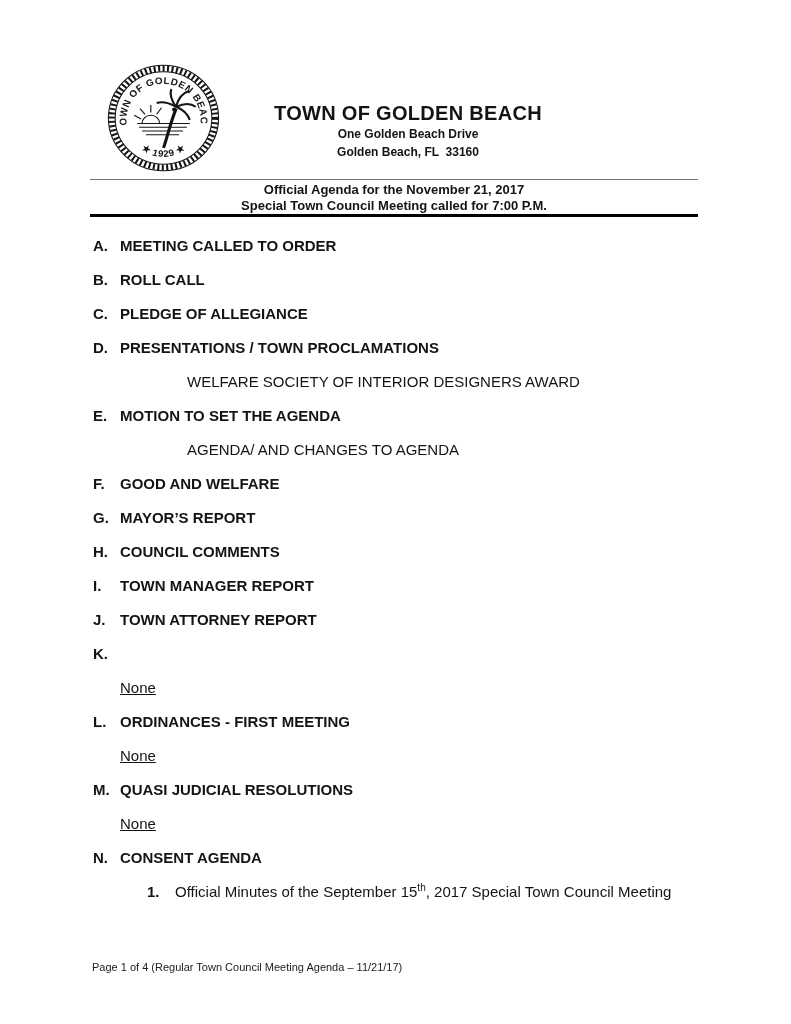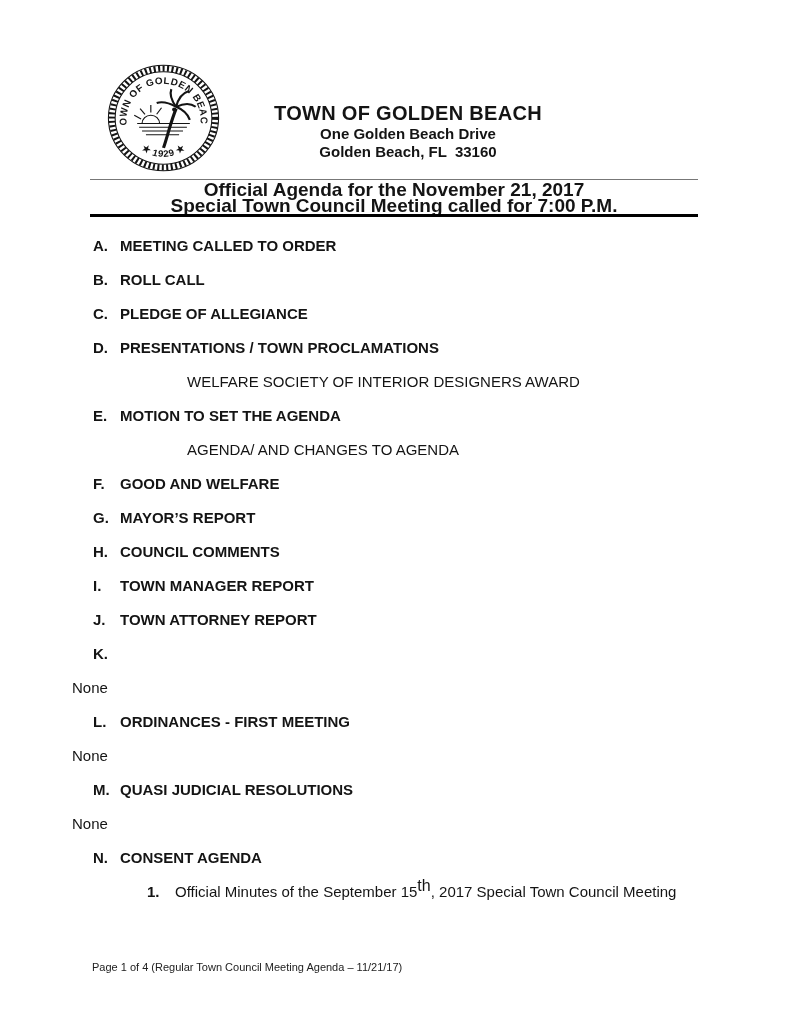--- a/index.html
+++ b/index.html
@@ -6,37 +6,37 @@
   html,body { margin:0; padding:0; background:#e8e8e8; }
   .page {
     position:relative; width:791px; height:1024px; margin:0 auto;
     background:#ffffff; color:#141414; overflow:hidden;
     font-family:"Liberation Sans", sans-serif;
   }
   
   .seal { position:absolute; left:105px; top:62px; width:117px; height:112px; }
   .header-text { position:absolute; left:25px; top:101px; width:766px; text-align:center; }
   .org-name { font-size:20px; font-weight:bold; letter-spacing:0.3px; line-height:24px; }
-  .addr-line { font-size:15px; font-weight:bold; line-height:18px; white-space:pre; }
+  .addr-line { font-size:12px; font-weight:bold; line-height:18px; white-space:pre; }
   .rule-thin  { position:absolute; left:90px; width:608px; top:179px; height:1px; background:#777; }
   .banner { position:absolute; left:90px; width:608px; top:182px; text-align:center;
-            font-weight:bold; font-size:19px; line-height:16px; }
+            font-weight:bold; font-size:13px; line-height:16px; }
   .rule-thick { position:absolute; left:90px; width:608px; top:214px; height:3px; background:#000; }
   
   .content { position:absolute; left:0; top:237px; width:791px; }
   .item { display:flex; padding-left:93px; font-weight:bold; font-size:15px;
           line-height:17px; margin:0 91px 17px 0; }
   .item .letter { width:27px; flex:none; }
   .sub  { margin:0 91px 17px 187px; font-size:15px; line-height:17px; }
   .jline1 { text-align:justify; text-align-last:justify; }
-  .none-line { margin:0 0 17px 72px; font-size:15px; line-height:17px; }
+  .none-line { margin:0 0 17px 120px; font-size:15px; line-height:17px;text-decoration:underline; }
   .consent-row { display:flex; padding-left:147px; margin-right:60px;
                  font-size:15px; line-height:17px; }
   .consent-num { font-weight:bold; width:28px; flex:none; }
-  .consent-text sup { font-size:16px; line-height:0; }
+  .consent-text sup { font-size:10px; line-height:0; }
   
   .footer { position:absolute; left:92px; top:961px; font-size:11px; color:#222; }
 </style>
 </head>
 <body>
 
 <div class="page">
 
   <svg class="seal" viewBox="0 0 120 120" preserveAspectRatio="none">
     <circle cx="60" cy="60" r="56.5" fill="none" stroke="#141414" stroke-width="1.1"></circle>

